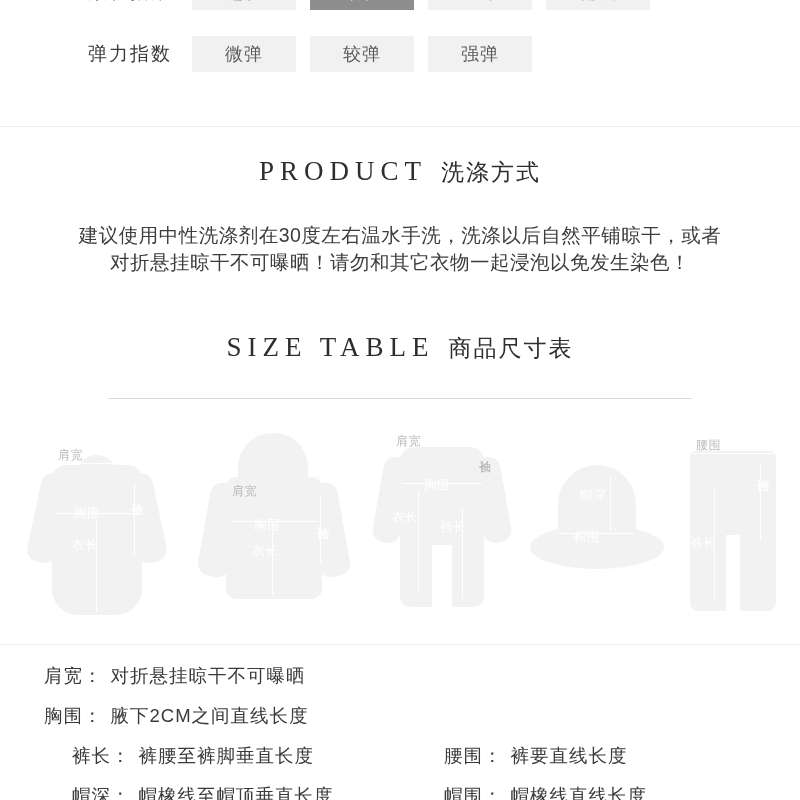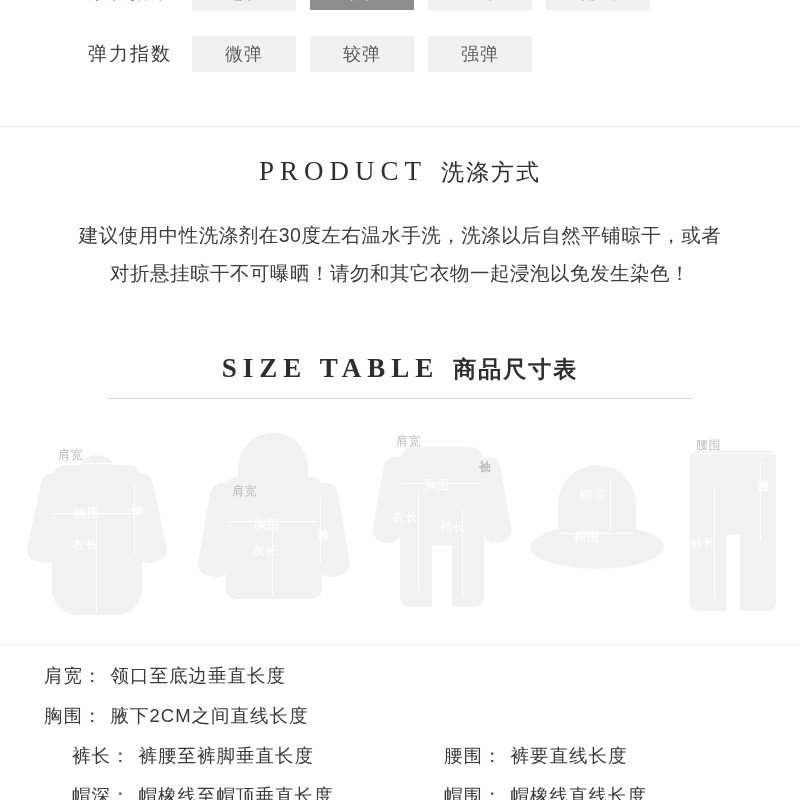--- a/index.html
+++ b/index.html
@@ -209,23 +209,23 @@
     </div>
   </div>
 
   <div class="divider" style="top:126px;"></div>
 
   <div class="sec-title" style="position:absolute; left:0; top:156px;">
     <span class="en">PRODUCT</span><span class="cn">洗涤方式</span>
   </div>
 
   <div class="wash-text" style="top:215px;">建议使用中性洗涤剂在30度左右温水手洗，洗涤以后自然平铺晾干，或者</div>
-  <div class="wash-text" style="top:253px;">对折悬挂晾干不可曝晒！请勿和其它衣物一起浸泡以免发生染色！</div>
-
-  <div class="sec-title" style="position:absolute; left:0; top:353px;font-weight:bold;">
+  <div class="wash-text" style="top:242px;">对折悬挂晾干不可曝晒！请勿和其它衣物一起浸泡以免发生染色！</div>
+
+  <div class="sec-title" style="position:absolute; left:0; top:332px;">
     <span class="en">SIZE TABLE</span><span class="cn">商品尺寸表</span>
   </div>
   <div class="rule" style="left:108px; top:398px; width:584px;"></div>
 
   <div class="garments">
 
     <div class="garment" style="left:22px; width:150px; height:200px;">
       <div class="shape" style="left:30px; top:40px; width:90px; height:150px; border-radius:14px 14px 26px 26px;"></div>
       <div class="shape" style="left:12px; top:48px; width:30px; height:90px; border-radius:12px; transform:rotate(12deg);"></div>
       <div class="shape" style="left:108px; top:48px; width:30px; height:90px; border-radius:12px; transform:rotate(-12deg);"></div>
@@ -290,21 +290,21 @@
     </div>
   </div>
 
   <div class="divider" style="top:644px;"></div>
 
   <div class="defs">
 
     <div class="def-row">
       <div class="def-cell right">
         <span class="def-key">肩宽：</span>
-        <span class="def-val">领口至底边垂直长度</span>
+        <span class="def-val">对折悬挂晾干不可曝晒</span>
       </div>
     </div>
 
     <div class="def-row">
       <div class="def-cell right">
         <span class="def-key">胸围：</span>
         <span class="def-val">腋下2CM之间直线长度</span>
       </div>
     </div>
 

